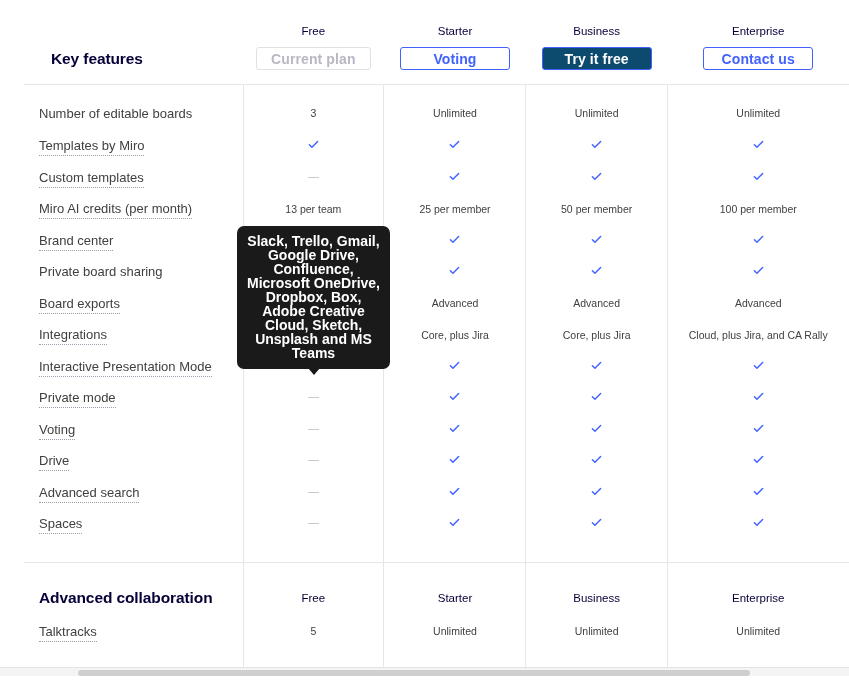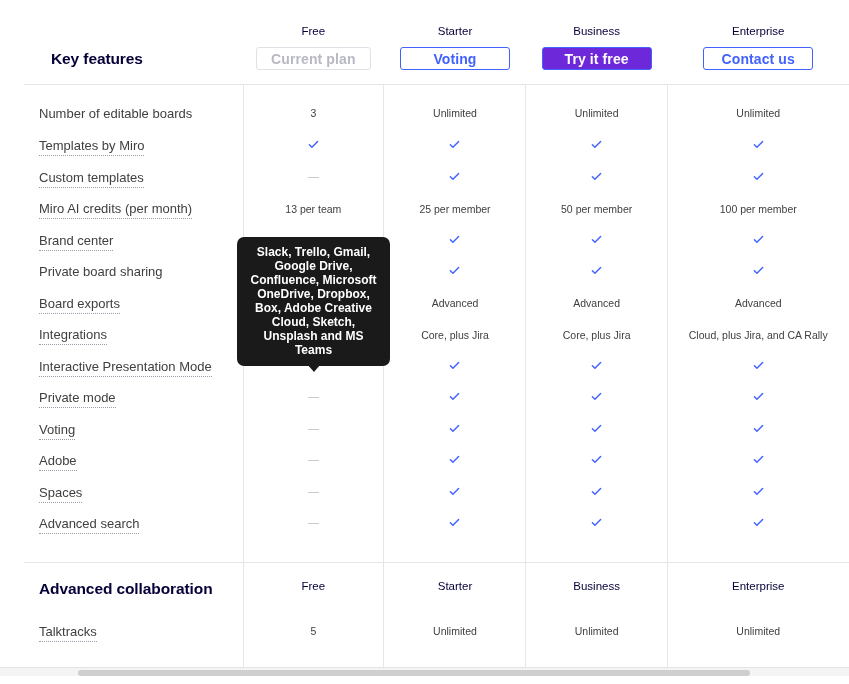--- a/index.html
+++ b/index.html
@@ -94,21 +94,21 @@
     color: #b8b8c4;
     cursor: default;
     min-width: 110px;
   }
   .plan-cta.outline {
     background: #ffffff;
     border: 1px solid #4262ff;
     color: #4262ff;
   }
   .plan-cta.solid {
-    background: #6d28d9;
+    background: #0c4a6e;
     border: 1px solid #4262ff;
     color: #ffffff;
   }
 
   
   .rows { position: relative; }
   .frow {
     display: flex;
     align-items: center;
     height: 31.5px;
@@ -160,42 +160,42 @@
     width: 849px;
   }
   .rule-inset { margin-left: 24px; width: 825px; }
 
   .gap-sm { height: 11px; }
   .gap-md { height: 17px; }
 
   
   .srow {
     display: flex;
-    align-items: flex-start;
+    align-items: center;
     height: 36px;
   }
   .srow .cell-label {
     font-size: 15.5px;
     font-weight: 700;
     color: #050038;
     letter-spacing: -0.1px;
   }
   .srow .cell-val { font-size: 11.5px; color: #050038; }
 
   
   .tooltip {
     position: absolute;
     left: 237px;
-    top: 237px;
+    top: 226px;
     width: 153px;
     background: #1a1a1a;
     color: #ffffff;
     border-radius: 7px;
     padding: 8px 9px 9px 9px;
-    font-size: 12px;
+    font-size: 14px;
     font-weight: 700;
     line-height: 14px;
     text-align: center;
     z-index: 30;
   }
   .tooltip-arrow {
     position: absolute;
     left: 50%;
     bottom: -6px;
     margin-left: -6px;
@@ -378,47 +378,47 @@
               <path d="M1.5 6.2L4.3 9 10.5 2.8" stroke="#4262ff" stroke-width="1.6" stroke-linecap="round" stroke-linejoin="round"></path>
             </svg></span></div>
         <div class="cell-val"><span class="tick"><svg width="11" height="11" viewBox="0 0 12 12" fill="none" xmlns="http://www.w3.org/2000/svg">
               <path d="M1.5 6.2L4.3 9 10.5 2.8" stroke="#4262ff" stroke-width="1.6" stroke-linecap="round" stroke-linejoin="round"></path>
             </svg></span></div>
         <div class="cell-val wide"><span class="tick"><svg width="11" height="11" viewBox="0 0 12 12" fill="none" xmlns="http://www.w3.org/2000/svg">
               <path d="M1.5 6.2L4.3 9 10.5 2.8" stroke="#4262ff" stroke-width="1.6" stroke-linecap="round" stroke-linejoin="round"></path>
             </svg></span></div>
       </div>
       <div class="frow">
-        <div class="cell-label"><span class="dotted">Adobe</span></div>
+        <div class="cell-label"><span class="dotted">Drive</span></div>
+        <div class="cell-val"><span class="dash"></span></div>
+        <div class="cell-val"><span class="tick"><svg width="11" height="11" viewBox="0 0 12 12" fill="none" xmlns="http://www.w3.org/2000/svg">
+              <path d="M1.5 6.2L4.3 9 10.5 2.8" stroke="#4262ff" stroke-width="1.6" stroke-linecap="round" stroke-linejoin="round"></path>
+            </svg></span></div>
+        <div class="cell-val"><span class="tick"><svg width="11" height="11" viewBox="0 0 12 12" fill="none" xmlns="http://www.w3.org/2000/svg">
+              <path d="M1.5 6.2L4.3 9 10.5 2.8" stroke="#4262ff" stroke-width="1.6" stroke-linecap="round" stroke-linejoin="round"></path>
+            </svg></span></div>
+        <div class="cell-val wide"><span class="tick"><svg width="11" height="11" viewBox="0 0 12 12" fill="none" xmlns="http://www.w3.org/2000/svg">
+              <path d="M1.5 6.2L4.3 9 10.5 2.8" stroke="#4262ff" stroke-width="1.6" stroke-linecap="round" stroke-linejoin="round"></path>
+            </svg></span></div>
+      </div>
+      <div class="frow">
+        <div class="cell-label"><span class="dotted">Advanced search</span></div>
         <div class="cell-val"><span class="dash"></span></div>
         <div class="cell-val"><span class="tick"><svg width="11" height="11" viewBox="0 0 12 12" fill="none" xmlns="http://www.w3.org/2000/svg">
               <path d="M1.5 6.2L4.3 9 10.5 2.8" stroke="#4262ff" stroke-width="1.6" stroke-linecap="round" stroke-linejoin="round"></path>
             </svg></span></div>
         <div class="cell-val"><span class="tick"><svg width="11" height="11" viewBox="0 0 12 12" fill="none" xmlns="http://www.w3.org/2000/svg">
               <path d="M1.5 6.2L4.3 9 10.5 2.8" stroke="#4262ff" stroke-width="1.6" stroke-linecap="round" stroke-linejoin="round"></path>
             </svg></span></div>
         <div class="cell-val wide"><span class="tick"><svg width="11" height="11" viewBox="0 0 12 12" fill="none" xmlns="http://www.w3.org/2000/svg">
               <path d="M1.5 6.2L4.3 9 10.5 2.8" stroke="#4262ff" stroke-width="1.6" stroke-linecap="round" stroke-linejoin="round"></path>
             </svg></span></div>
       </div>
       <div class="frow">
         <div class="cell-label"><span class="dotted">Spaces</span></div>
-        <div class="cell-val"><span class="dash"></span></div>
-        <div class="cell-val"><span class="tick"><svg width="11" height="11" viewBox="0 0 12 12" fill="none" xmlns="http://www.w3.org/2000/svg">
-              <path d="M1.5 6.2L4.3 9 10.5 2.8" stroke="#4262ff" stroke-width="1.6" stroke-linecap="round" stroke-linejoin="round"></path>
-            </svg></span></div>
-        <div class="cell-val"><span class="tick"><svg width="11" height="11" viewBox="0 0 12 12" fill="none" xmlns="http://www.w3.org/2000/svg">
-              <path d="M1.5 6.2L4.3 9 10.5 2.8" stroke="#4262ff" stroke-width="1.6" stroke-linecap="round" stroke-linejoin="round"></path>
-            </svg></span></div>
-        <div class="cell-val wide"><span class="tick"><svg width="11" height="11" viewBox="0 0 12 12" fill="none" xmlns="http://www.w3.org/2000/svg">
-              <path d="M1.5 6.2L4.3 9 10.5 2.8" stroke="#4262ff" stroke-width="1.6" stroke-linecap="round" stroke-linejoin="round"></path>
-            </svg></span></div>
-      </div>
-      <div class="frow">
-        <div class="cell-label"><span class="dotted">Advanced search</span></div>
         <div class="cell-val"><span class="dash"></span></div>
         <div class="cell-val"><span class="tick"><svg width="11" height="11" viewBox="0 0 12 12" fill="none" xmlns="http://www.w3.org/2000/svg">
               <path d="M1.5 6.2L4.3 9 10.5 2.8" stroke="#4262ff" stroke-width="1.6" stroke-linecap="round" stroke-linejoin="round"></path>
             </svg></span></div>
         <div class="cell-val"><span class="tick"><svg width="11" height="11" viewBox="0 0 12 12" fill="none" xmlns="http://www.w3.org/2000/svg">
               <path d="M1.5 6.2L4.3 9 10.5 2.8" stroke="#4262ff" stroke-width="1.6" stroke-linecap="round" stroke-linejoin="round"></path>
             </svg></span></div>
         <div class="cell-val wide"><span class="tick"><svg width="11" height="11" viewBox="0 0 12 12" fill="none" xmlns="http://www.w3.org/2000/svg">
               <path d="M1.5 6.2L4.3 9 10.5 2.8" stroke="#4262ff" stroke-width="1.6" stroke-linecap="round" stroke-linejoin="round"></path>
             </svg></span></div>

